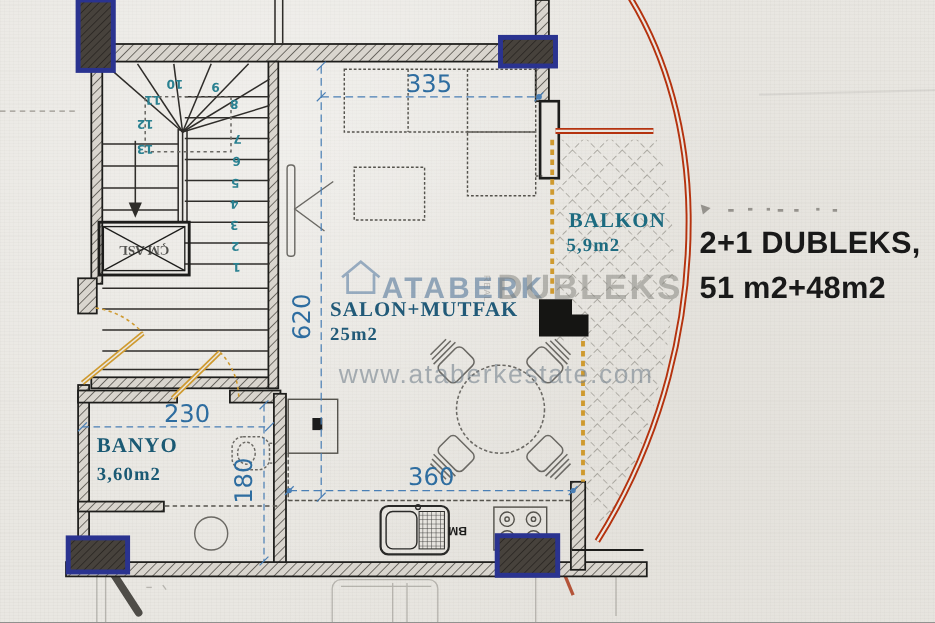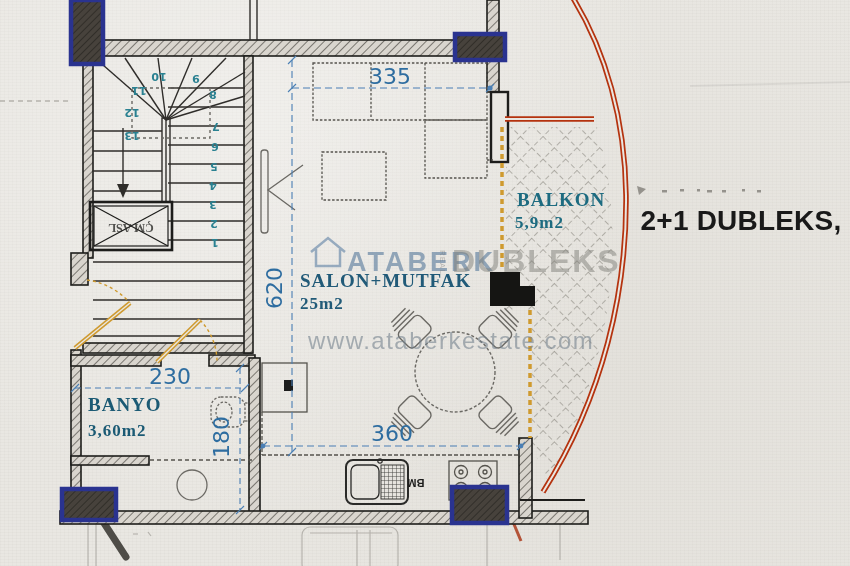--- a/index.html
+++ b/index.html
@@ -17,21 +17,21 @@
   .dim{font:22px "DejaVu Sans",sans-serif;fill:#2e6da0;}
   .room{font:bold 19px "Liberation Serif",serif;letter-spacing:1px;}
   .rooma{font:bold 17px "Liberation Serif",serif;letter-spacing:1px;}
   .stairnum{font:bold 11px "DejaVu Sans",sans-serif;fill:#2a8191;}
   .shaftlbl{font:bold 12px "Liberation Serif",serif;fill:#2b2b28;opacity:.8;}
   .bmlbl{font:bold 11px "Liberation Sans",sans-serif;fill:#1c1c1b;}
   .overlay{position:absolute;left:0;top:0;width:688px;height:566px;}
   .info{
     position:absolute;left:636px;top:200px;width:210px;
     font-weight:bold;font-size:28px;line-height:41px;color:#191919;
-    letter-spacing:0.2px;white-space:nowrap;text-align:center;
+    letter-spacing:0.2px;white-space:nowrap;
   }
   .wm-brand{
     position:absolute;left:347px;top:247px;
     font-weight:bold;font-size:27px;letter-spacing:3px;
     color:rgba(80,115,152,.58);
   }
   .wm-estate{
     position:absolute;left:452px;top:243px;
     font-weight:bold;font-size:32px;letter-spacing:2px;
     color:rgba(128,127,122,.5);
@@ -330,15 +330,16 @@
     <path d="M3 17 L20 3 L37 17 M8 14 V31 H32 V14" fill="none" stroke="rgba(80,118,158,.55)" stroke-width="2.5"></path>
   </svg>
   <span class="wm-brand">ATABERK</span>
   <span class="wm-real">REAL</span>
   <span class="wm-estate">DUBLEKS</span>
   <span class="wm-url">www.ataberkestate.com</span>
 </div>
 
 <div class="info">
   <div>2+1 DUBLEKS,</div>
+  <div>51 m2+48m2</div>
 </div>
 
 </div>
 
 </body></html>

